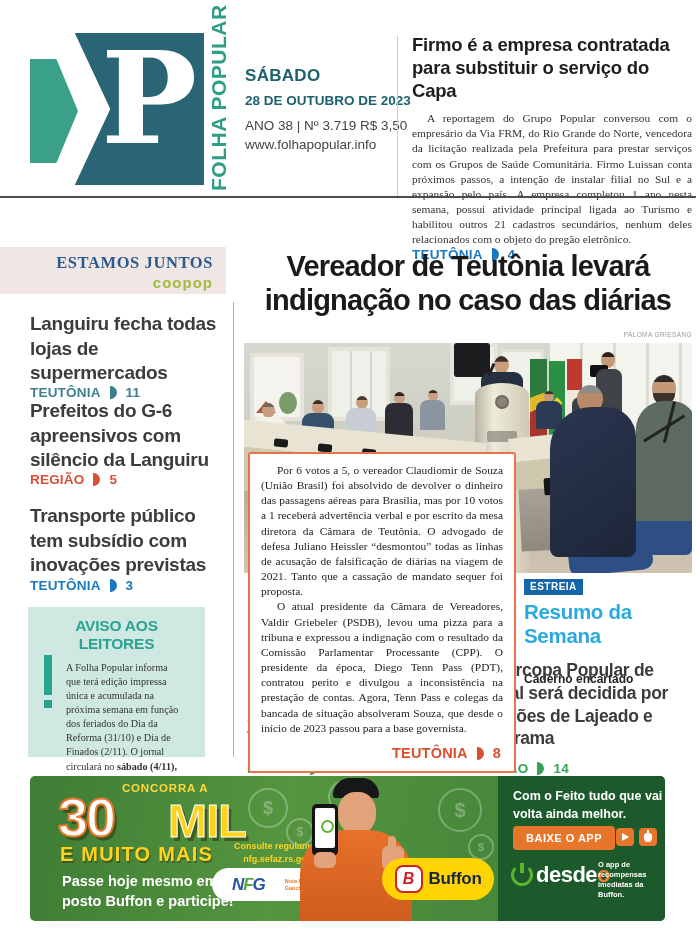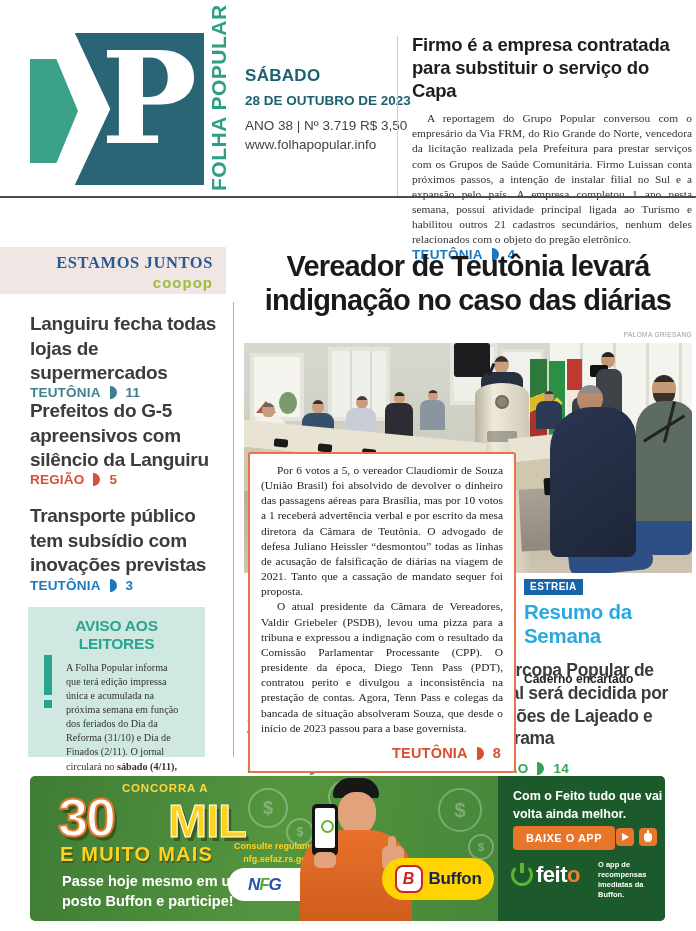--- a/index.html
+++ b/index.html
@@ -85,21 +85,21 @@
   .kicker{left:92px;top:6px;color:#ffd83d;font-weight:bold;font-size:11.5px;letter-spacing:.8px;}
   .n30{left:28px;top:10px;font-size:54px;font-weight:900;color:#fff;
     -webkit-text-stroke:2px #e87a2e;text-shadow:3px 4px 0 rgba(40,30,0,.45);letter-spacing:-2px;}
   .nmil{left:98px;top:17px;font-size:47px;font-weight:700;color:#ffd21e;
     -webkit-text-stroke:1px #fff;text-shadow:3px 4px 0 rgba(40,30,0,.45);letter-spacing:-1px;margin-left:40px;}
   .subline{left:30px;top:67px;font-size:20px;font-weight:900;color:#ffd21e;letter-spacing:1.2px;
     text-shadow:1px 2px 0 rgba(40,30,0,.4);}
   .passe{left:32px;top:96px;color:#fff;font-weight:bold;font-size:14.5px;line-height:1.35;}
   .reg{left:178px;top:64px;width:150px;text-align:center;color:#ffd21e;font-weight:bold;
     font-size:9px;line-height:1.4;}
-  .nfg-pill{left:198px;top:92px;width:122px;height:33px;background:#fff;border-radius:17px;
+  .nfg-pill{left:182px;top:92px;width:122px;height:33px;background:#fff;border-radius:17px;
     display:flex;align-items:center;justify-content:center;gap:20px;}
   .nfg-word{font-style:italic;font-weight:900;font-size:17px;letter-spacing:-1px;}
   .nfg-sub{font-size:5.5px;color:#e07b2a;line-height:1.2;font-weight:bold;}
   .buffon-pill{left:352px;top:82px;width:112px;height:42px;background:#ffd400;border-radius:21px;
     display:flex;align-items:center;justify-content:center;gap:6px;z-index:4;}
   .buffon-b{width:24px;height:24px;background:#fff;border:2px solid #d0202a;border-radius:8px;
     color:#d0202a;font-weight:900;font-style:italic;font-size:16px;display:flex;align-items:center;justify-content:center;}
   .buffon-name{color:#16254c;font-weight:900;font-size:17px;letter-spacing:-.3px;}
   .banner-right{left:468px;top:0;width:167px;height:145px;background:#1d5a2b;}
   .br-txt{left:15px;top:12px;color:#fff;font-weight:bold;font-size:12.5px;line-height:1.4;}
@@ -147,21 +147,21 @@
   <div class="abs sb-h" style="top:312px">Languiru fecha todas lojas de supermercados</div>
 
   <div class="abs coopop">
     <div class="slogan">ESTAMOS JUNTOS</div>
     <div class="brand">coopop</div>
   </div>
   <div class="abs sb-tag" style="top:383px">
     <span class="tag tag-teal"><span>TEUTÔNIA</span><span class="arr"></span><span>11</span></span>
   </div>
 
-  <div class="abs sb-h" style="top:399px">Prefeitos do G-5 apreensivos com silêncio da Languiru</div>
+  <div class="abs sb-h" style="top:399px">Prefeitos do G-6 apreensivos com silêncio da Languiru</div>
   <div class="abs sb-tag" style="top:470px">
     <span class="tag tag-red"><span>REGIÃO</span><span class="arr"></span><span>5</span></span>
   </div>
 
   <div class="abs sb-h" style="top:504px">Transporte público tem subsídio com inovações previstas</div>
   <div class="abs sb-tag" style="top:576px">
     <span class="tag tag-blue"><span>TEUTÔNIA</span><span class="arr"></span><span>3</span></span>
   </div>
 
   <div class="abs sb-sep"></div>
@@ -327,20 +327,20 @@
       </div>
       <div class="bn br-btn">BAIXE O APP</div>
       <div class="bn store" style="left:118px;top:52px">
           <div class="play-tri"></div>
         </div>
       <div class="bn store" style="left:141px;top:52px">
           <div class="apple"></div>
         </div>
       <div class="bn feito">
         <span class="pwr"></span>
-        <span class="feito-w">feit</span>
+        <span class="feito-w">desde</span>
           <span class="feito-o">o</span>
       </div>
       <div class="bn br-sub">O app de recompensas imediatas da Buffon.</div>
     </div>
   </div>
 
 </div>
 
 </body></html>

